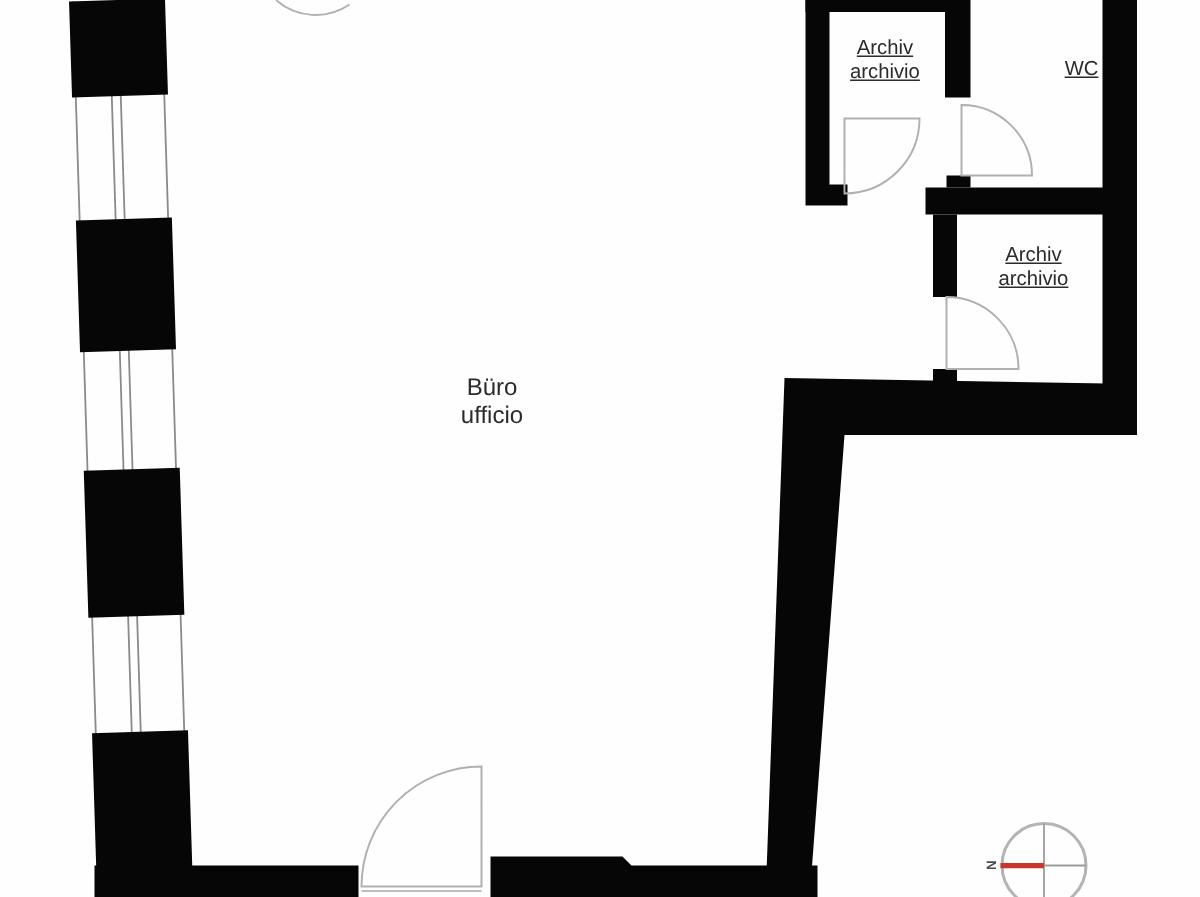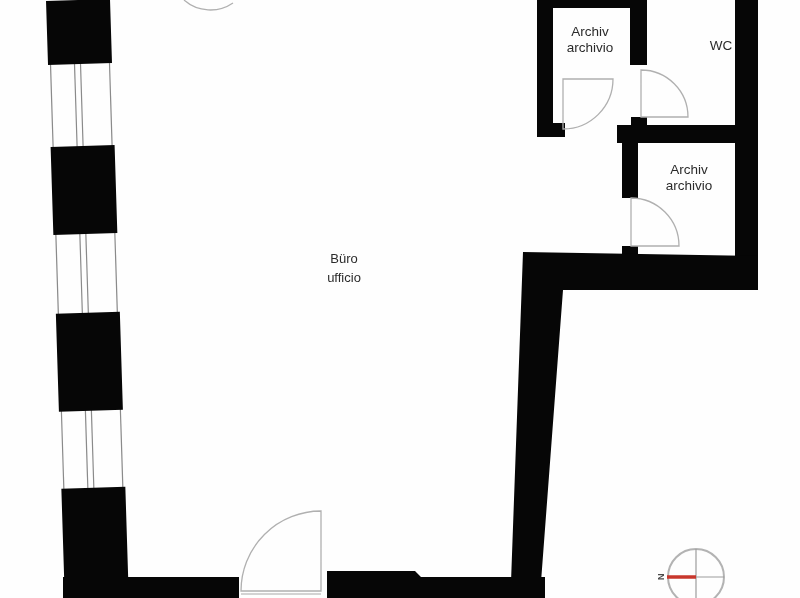--- a/index.html
+++ b/index.html
@@ -14,22 +14,22 @@
   .door { fill:none; stroke:#b0b0b0; stroke-width:1.3; }
   .thresh { stroke:#a8a8a8; stroke-width:1; }
   .compass-ring { fill:none; stroke:#b3b3b3; stroke-width:2; }
   .compass-line { stroke:#9c9c9c; stroke-width:1.2; }
   .needle { stroke:#c8372d; stroke-width:3.5; }
   .north-text { font-family:"Liberation Sans", sans-serif; font-size:9px; font-weight:bold; fill:#4a4a4a; }
   .room-label {
     position:absolute; transform:translate(-50%,-50%);
     text-align:center; color:#2b2b2b; white-space:nowrap;
   }
-  .room-label.small { font-size:13.5px; line-height:16px; }
-  .room-label.big   { font-size:13px; line-height:19px;margin-left:16px; }
+  .room-label.small { font-size:13.5px; line-height:16px;text-decoration:underline; }
+  .room-label.big   { font-size:16px; line-height:19px; }
 </style>
 </head>
 <body>
 
 <div class="stage">
 
   <svg class="plan-svg" viewBox="0 0 800 598">
 
     <g transform="rotate(-1.8 78 0)">
       <line class="winline" x1="48.5" y1="0" x2="48.5" y2="592"></line>

